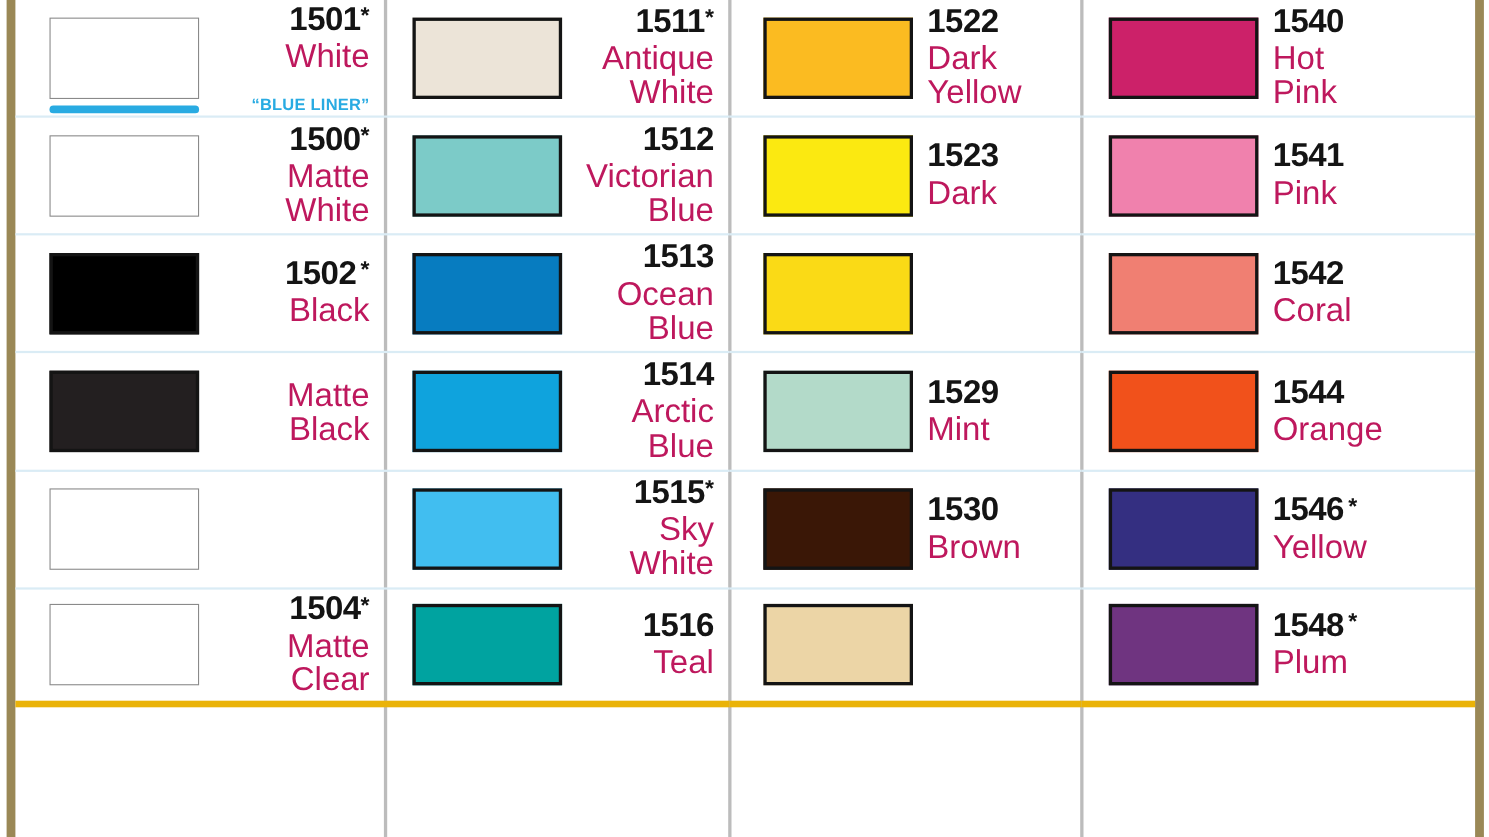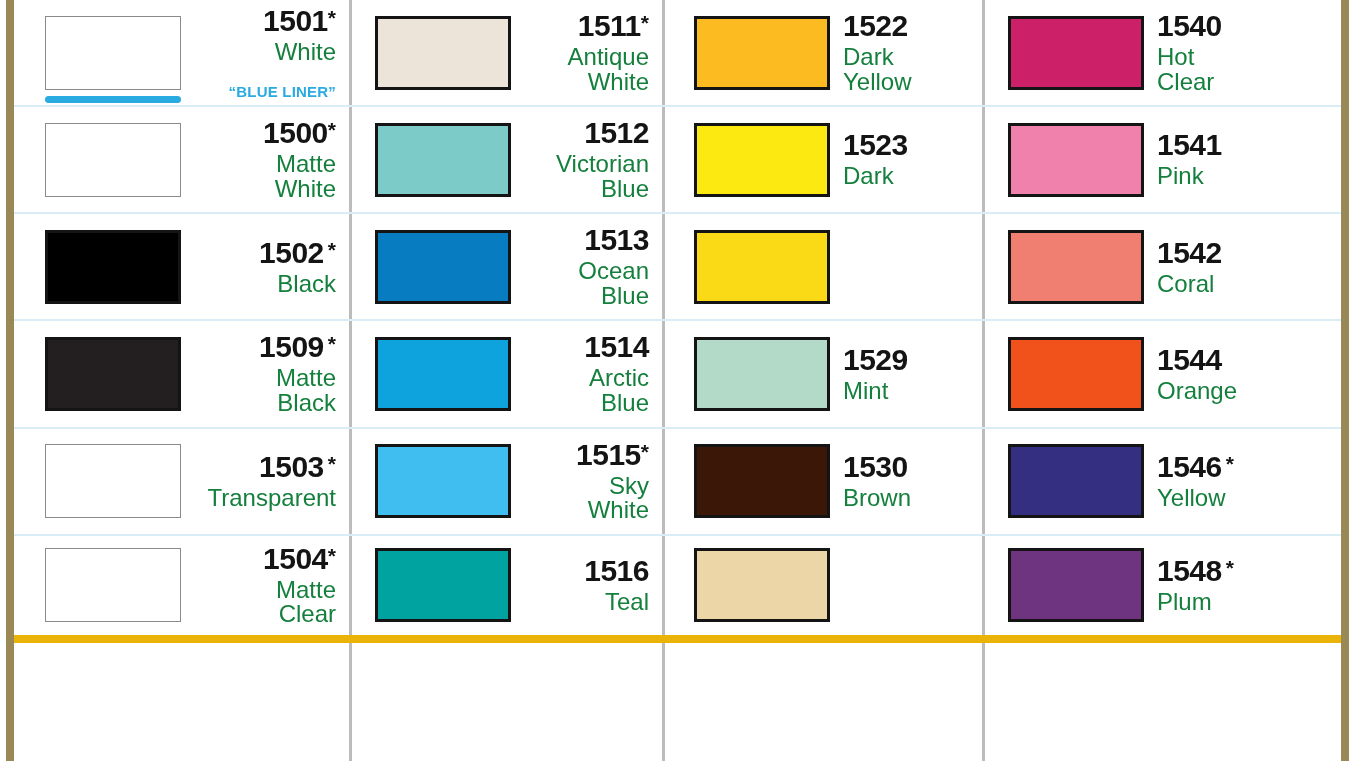--- a/index.html
+++ b/index.html
@@ -47,21 +47,21 @@
     display: grid;
     grid-template-columns: 336px 313px 320px 358px;
     grid-template-rows: repeat(6, 1fr);
   }
   .cell {
     position: relative;
     display: flex;
     align-items: center;
     border-bottom: 2px solid #daecf5;
   }
-  .cell.last-row { border-bottom: 8px solid #eab308; }
+  .cell.last-row { border-bottom: 6px solid #eab308; }
 
   
   .swatch-wrap {
     position: relative;
     flex: 0 0 auto;
   }
   .swatch {
     width: 136px;
     height: 74px;
     border: 3px solid #141414;
@@ -104,22 +104,22 @@
     font-size: 21px;
     font-weight: bold;
     vertical-align: top;
     position: relative;
     top: 1px;
     letter-spacing: 0;
   }
   .code .star.gap { margin-left: 4px; }
   .name {
     font-family: "Liberation Sans", sans-serif;
-    font-size: 24px;
-    color: #15803d;
+    font-size: 30px;
+    color: #be185d;
     display: block;
     margin-top: 4px;
     white-space: pre-line;
     line-height: 1.03;
   }
   .sub {
     font-family: "Liberation Sans", sans-serif;
     font-size: 15px;
     font-weight: bold;
     color: #29abe2;
@@ -181,21 +181,21 @@
       </div>
       <div class="cell">
         <div class="spacer-left w25"></div>
         <div class="swatch-wrap">
           <div class="swatch" title="Hot
 Pink" style="background: rgb(204, 33, 105);"></div>
         </div>
         <div class="label lalign">
           <span class="code"><span>1540</span></span>
           <span class="name">Hot
-Clear</span>
+Pink</span>
         </div>
       </div>
       <div class="cell">
         <div class="spacer-left"></div>
         <div class="swatch-wrap">
           <div class="swatch thin-border" title="Matte
 White" style="background: rgb(255, 255, 255);"></div>
         </div>
         <div class="label ralign">
           <span class="code"><span>1500</span><span class="star">*</span></span>
@@ -273,21 +273,20 @@
           <span class="name">Coral</span>
         </div>
       </div>
       <div class="cell">
         <div class="spacer-left"></div>
         <div class="swatch-wrap">
           <div class="swatch" title="Matte
 Black" style="background: rgb(35, 31, 32);"></div>
         </div>
         <div class="label ralign">
-          <span class="code"><span>1509</span><span class="star gap">*</span></span>
           <span class="name">Matte
 Black</span>
         </div>
       </div>
       <div class="cell">
         <div class="spacer-left w25"></div>
         <div class="swatch-wrap">
           <div class="swatch" title="Arctic
 Blue" style="background: rgb(15, 163, 221);"></div>
         </div>
@@ -315,24 +314,20 @@
         <div class="label lalign">
           <span class="code"><span>1544</span></span>
           <span class="name">Orange</span>
         </div>
       </div>
       <div class="cell">
         <div class="spacer-left"></div>
         <div class="swatch-wrap">
           <div class="swatch thin-border" title="Transparent" style="background: rgb(255, 255, 255);"></div>
         </div>
-        <div class="label ralign">
-          <span class="code"><span>1503</span><span class="star gap">*</span></span>
-          <span class="name">Transparent</span>
-        </div>
       </div>
       <div class="cell">
         <div class="spacer-left w25"></div>
         <div class="swatch-wrap">
           <div class="swatch" title="Sky
 Blue" style="background: rgb(65, 190, 240);"></div>
         </div>
         <div class="label ralign">
           <span class="code"><span>1515</span><span class="star">*</span></span>
           <span class="name">Sky

